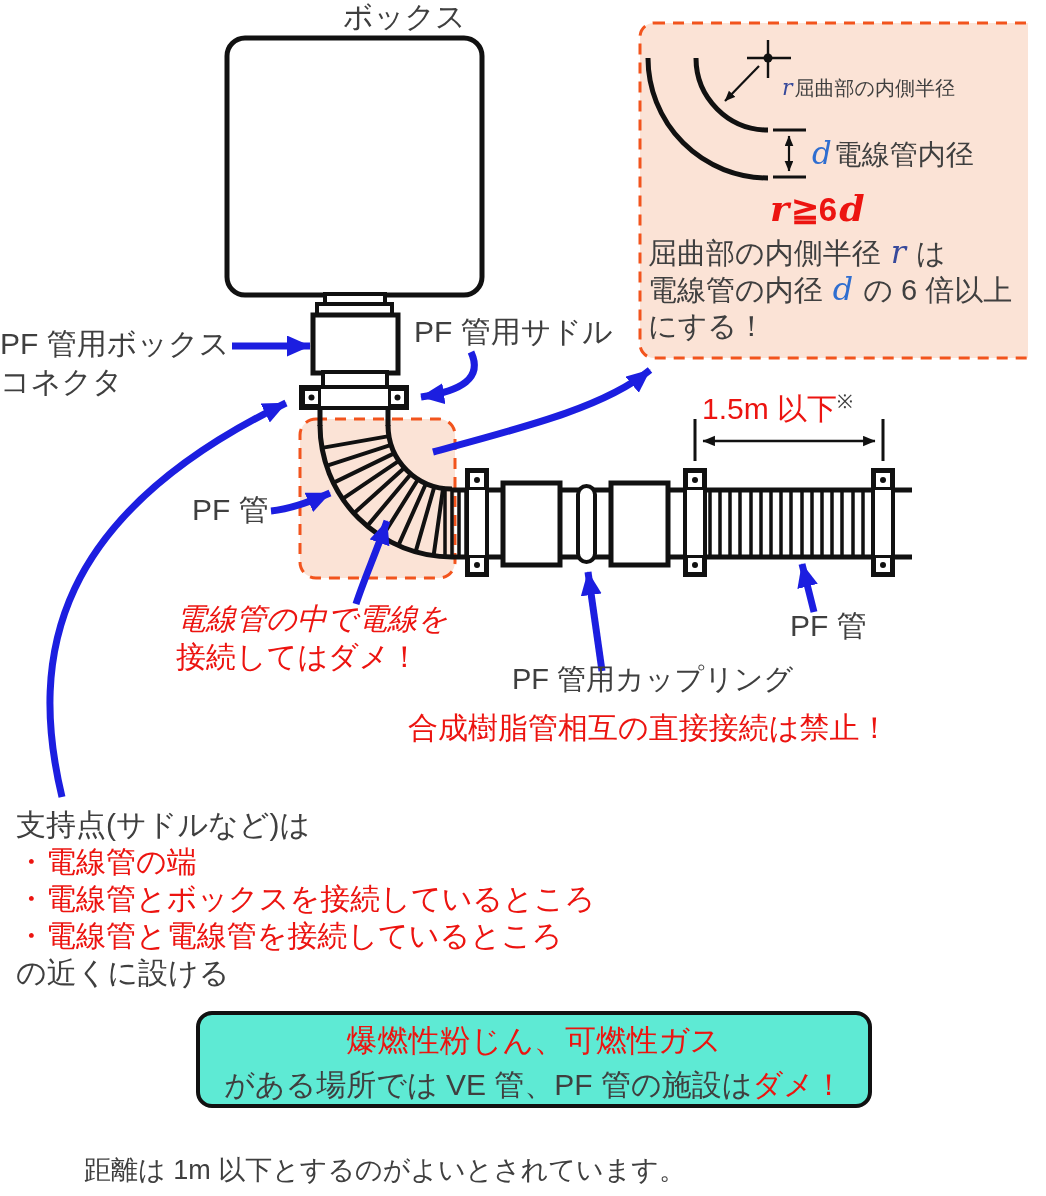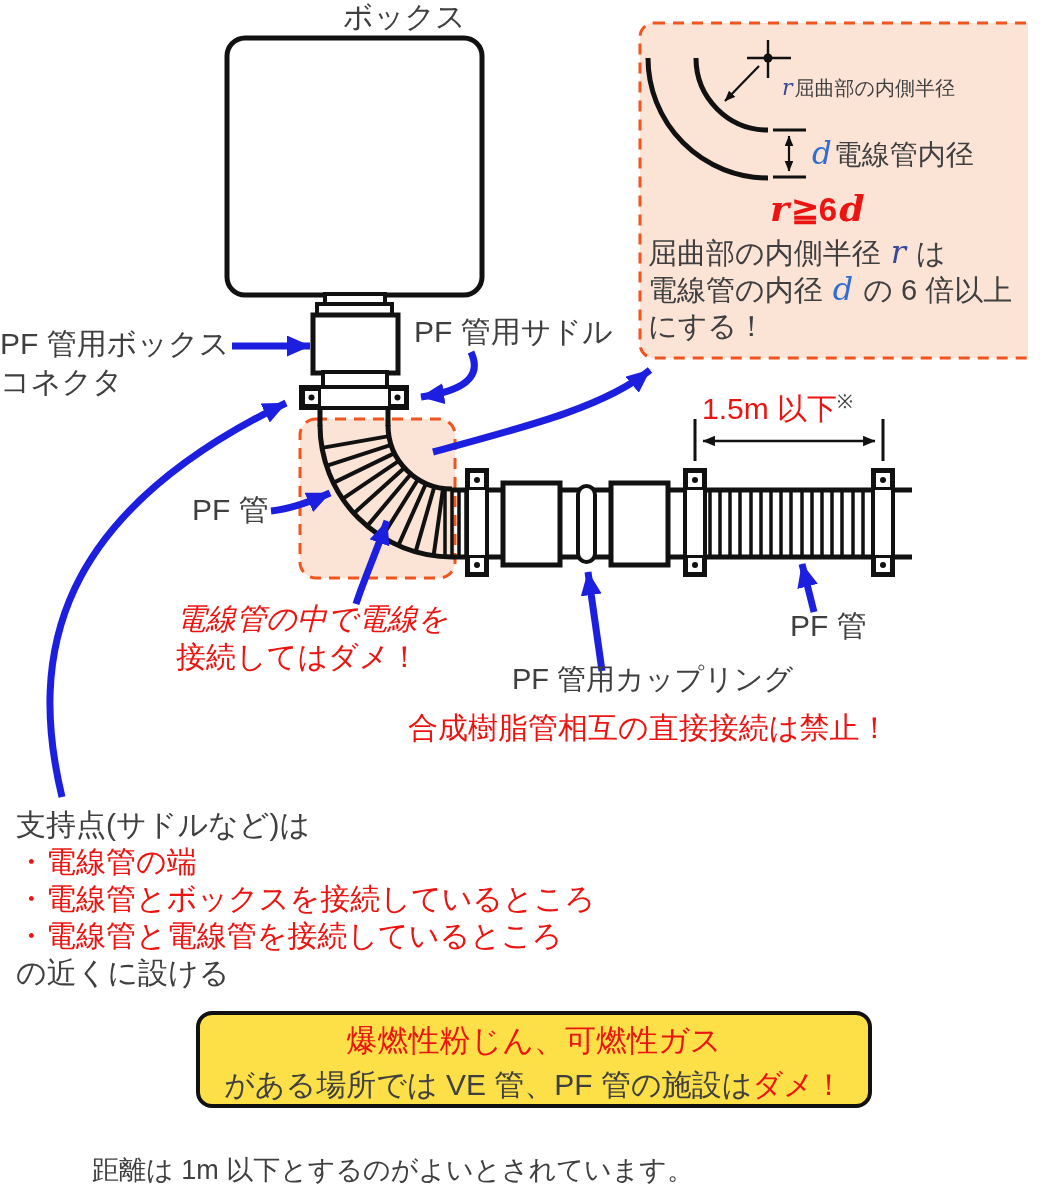--- a/index.html
+++ b/index.html
@@ -9,21 +9,21 @@
   .lbl{position:absolute;z-index:2;white-space:nowrap;color:#3f3f3f;font-size:30px;line-height:1.1;}
   .red{color:#ec1410;}
   .gray{color:#3f3f3f;}
   .rvar{font-family:"DejaVu Serif",serif;font-style:italic;color:#37499b;font-size:1.1em;padding:0 2px;}
   .dvar{font-family:"DejaVu Serif",serif;font-style:italic;color:#2f6ed0;font-size:1.1em;padding:0 2px;}
   .formula{font-size:33px;font-weight:bold;color:#ec1410;}
   .formula .rvar,.formula .dvar{color:#ec1410;}
   .rulenote{font-size:29px;line-height:36px;color:#3f3f3f;}
   .supmark{font-size:19px;color:#3f3f3f;vertical-align:super;}
   .warnbox{position:absolute;left:196px;top:1011px;width:668px;height:84px;z-index:2;
-           border:4px solid #111;border-radius:16px;background:#fde047;text-align:center;padding-top:5px;}
+           border:4px solid #111;border-radius:16px;background:#5eead4;text-align:center;padding-top:5px;}
   .warnbox .l1{font-size:31px;}
   .warnbox .l2{font-size:30px;margin-top:3px;text-align:center;}
   .fnote{font-size:27px;color:#3f3f3f;}
   .support div{line-height:37px;font-size:30px;}
 </style>
 </head>
 <body>
 
 <div id="stage">
 
@@ -163,15 +163,15 @@
     <div class="red">・電線管とボックスを接続しているところ</div>
     <div class="red">・電線管と電線管を接続しているところ</div>
     <div class="gray">の近くに設ける</div>
   </div>
 
   <div class="warnbox">
     <div class="l1 red">爆燃性粉じん、可燃性ガス</div>
     <div class="l2"><span class="gray">がある場所では VE 管、PF 管の施設は</span><span class="red">ダメ！</span></div>
   </div>
 
-  <div class="lbl fnote" style="left:92px;top:1156px;">距離は 1m 以下とするのがよいとされています。</div>
+  <div class="lbl fnote" style="left:84px;top:1156px;">距離は 1m 以下とするのがよいとされています。</div>
 
 </div>
 
 </body></html>

